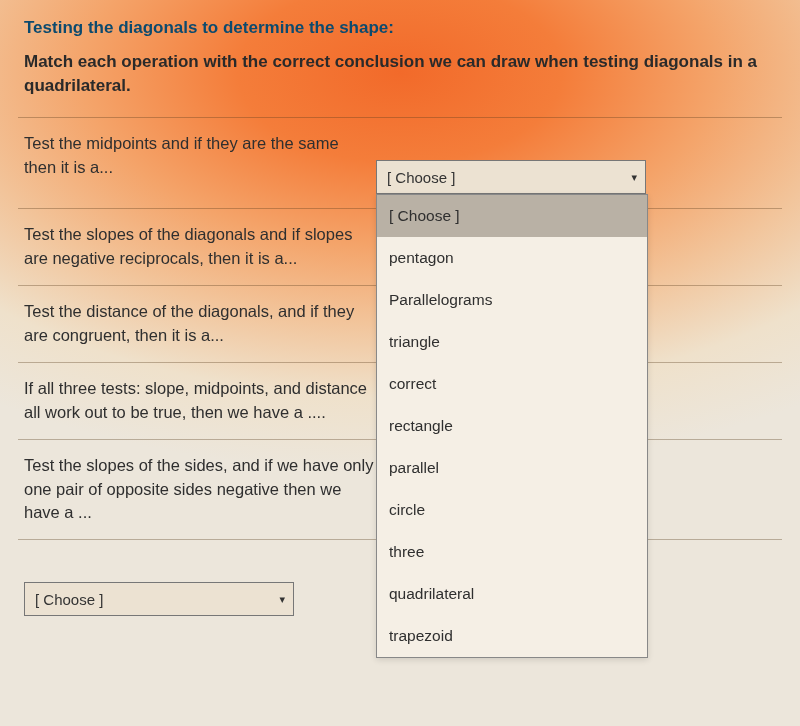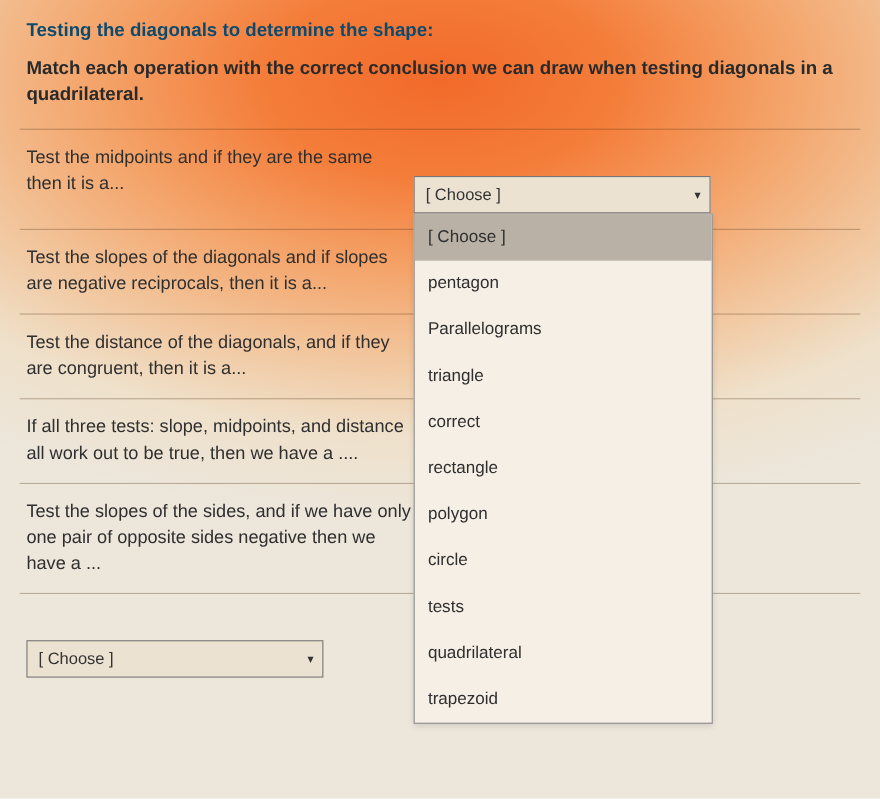--- a/index.html
+++ b/index.html
@@ -108,23 +108,23 @@
         <span>[ Choose ]</span>
         <span class="chev">▾</span>
       </div>
       <div class="dropdown">
         <div class="opt selected">[ Choose ]</div>
         <div class="opt">pentagon</div>
         <div class="opt">Parallelograms</div>
         <div class="opt">triangle</div>
         <div class="opt">correct</div>
         <div class="opt">rectangle</div>
-        <div class="opt">polygon</div>
+        <div class="opt">parallel</div>
         <div class="opt">circle</div>
-        <div class="opt">tests</div>
+        <div class="opt">three</div>
         <div class="opt">quadrilateral</div>
         <div class="opt">trapezoid</div>
       </div>
     </div>
   </div>
   <div class="rule"></div>
 
   <div class="row">
     <div class="prompt">Test the slopes of the diagonals and if slopes are negative reciprocals, then it is a...</div>
     <div class="ctl"></div>

